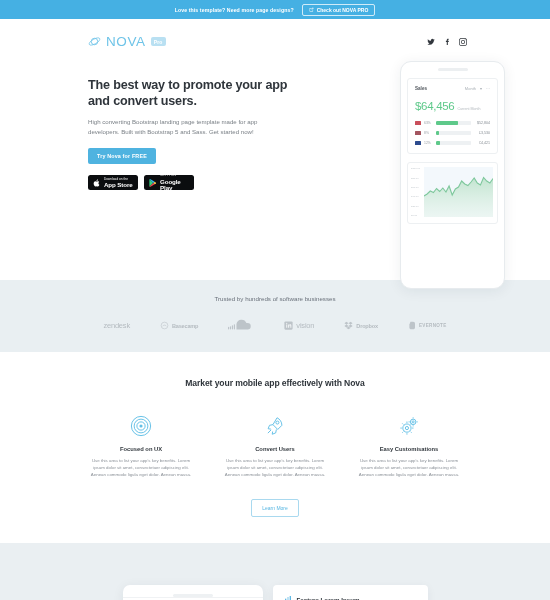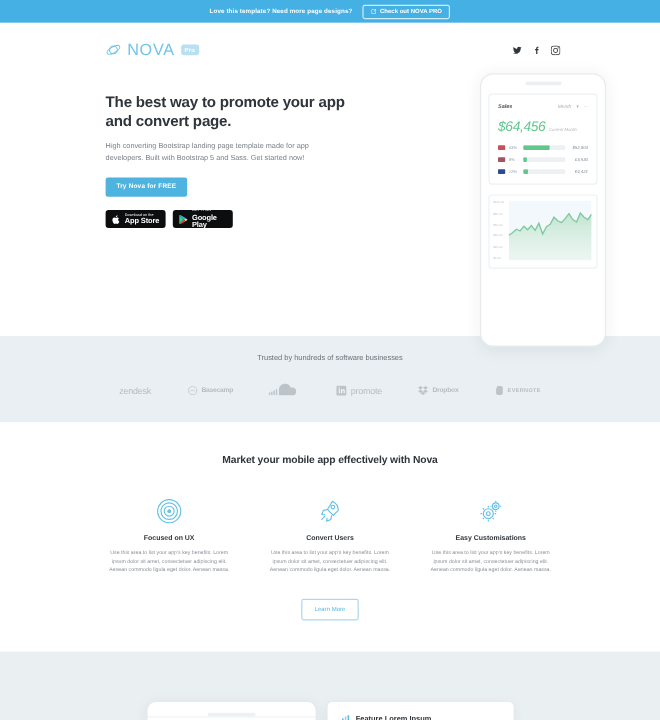--- a/index.html
+++ b/index.html
@@ -70,21 +70,21 @@
     position:absolute; right:45px; top:-3px; width:105px; height:228px;
     background:#fff; border:1px solid #e7ebee; border-radius:11px;
     box-shadow:0 2px 14px rgba(20,40,60,.07); overflow:hidden;
   }
   .phone-notch {
     width:30px; height:2.5px; background:#eceff1; border-radius:2px;
     margin:6px auto 0;
   }
   .phone-card {
     margin:7px 6px 0; border:1px solid #edf0f2; border-radius:3px;
-    background:#fff; padding:7px 7px 8px;font-style:italic;
+    background:#fff; padding:7px 7px 8px;
   }
   .pc-head { display:flex; align-items:center; justify-content:space-between; }
   .pc-title { font-size:4.6px; color:#51575d; font-weight:bold; }
   .pc-ctrls { display:flex; align-items:center; gap:4px; }
   .pc-ctrls span { font-size:4px; color:#a9b0b6; }
   .pc-amount { margin-top:9px; display:flex; align-items:baseline; gap:3px; }
   .pc-amount .val { font-size:11.5px; color:#5ec98a; font-weight:400; letter-spacing:-.3px; }
   .pc-amount .sub { font-size:3.6px; color:#b2b8bd; }
   .pc-rows { margin-top:9px; display:flex; flex-direction:column; gap:5.5px; }
   .pc-row { display:flex; align-items:center; gap:3px; }
@@ -198,21 +198,21 @@
       </svg>
     <svg viewBox="0 0 24 24">
         <path d="M12 2.2c3.2 0 3.6 0 4.9.1 1.2 0 1.8.3 2.2.4.6.2 1 .5 1.4.9.4.4.7.8.9 1.4.2.4.4 1 .4 2.2.1 1.3.1 1.7.1 4.9s0 3.6-.1 4.9c0 1.2-.3 1.8-.4 2.2-.2.6-.5 1-.9 1.4-.4.4-.8.7-1.4.9-.4.2-1 .4-2.2.4-1.3.1-1.7.1-4.9.1s-3.6 0-4.9-.1c-1.2 0-1.8-.3-2.2-.4-.6-.2-1-.5-1.4-.9-.4-.4-.7-.8-.9-1.4-.2-.4-.4-1-.4-2.2-.1-1.3-.1-1.7-.1-4.9s0-3.6.1-4.9c0-1.2.3-1.8.4-2.2.2-.6.5-1 .9-1.4.4-.4.8-.7 1.4-.9.4-.2 1-.4 2.2-.4 1.3-.1 1.7-.1 4.9-.1M12 0C8.7 0 8.3 0 7 .1 5.7.1 4.8.4 4.1.7c-.8.3-1.4.7-2 1.4-.7.6-1.1 1.2-1.4 2C.4 4.8.1 5.7.1 7 0 8.3 0 8.7 0 12s0 3.7.1 5c0 1.3.3 2.2.6 2.9.3.8.7 1.4 1.4 2 .6.7 1.2 1.1 2 1.4.7.3 1.6.6 2.9.6 1.3.1 1.7.1 5 .1s3.7 0 5-.1c1.3 0 2.2-.3 2.9-.6.8-.3 1.4-.7 2-1.4.7-.6 1.1-1.2 1.4-2 .3-.7.6-1.6.6-2.9.1-1.3.1-1.7.1-5s0-3.7-.1-5c0-1.3-.3-2.2-.6-2.9-.3-.8-.7-1.4-1.4-2-.6-.7-1.2-1.1-2-1.4-.7-.3-1.6-.6-2.9-.6C15.7 0 15.3 0 12 0z"></path>
         <path d="M12 5.8a6.2 6.2 0 1 0 0 12.4 6.2 6.2 0 0 0 0-12.4zm0 10.2a4 4 0 1 1 0-8 4 4 0 0 1 0 8z"></path>
         <circle cx="18.4" cy="5.6" r="1.4"></circle>
       </svg>
   </div>
 </div>
 
 <div class="hero">
-  <h1>The best way to promote your app and convert page.</h1>
+  <h1>The best way to promote your app and convert users.</h1>
   <p>High converting Bootstrap landing page template made for app developers. Built with Bootstrap 5 and Sass. Get started now!</p>
   <button class="btn-primary">Try Nova for FREE</button>
 
   <div class="store-badges">
     <div class="store-badge">
       <svg class="glyph" viewBox="0 0 24 24">
         <path d="M17.1 12.6c0-2.3 1.9-3.4 2-3.5-1.1-1.6-2.8-1.8-3.4-1.8-1.4-.1-2.8.8-3.5.8-.7 0-1.9-.8-3.1-.8-1.6 0-3.1.9-3.9 2.4-1.7 2.9-.4 7.2 1.2 9.5.8 1.1 1.7 2.4 3 2.4 1.2 0 1.6-.8 3.1-.8s1.9.8 3.1.7c1.3 0 2.1-1.1 2.9-2.3.9-1.3 1.3-2.6 1.3-2.7 0 0-2.5-1-2.7-3.9zM14.9 5.3c.6-.8 1.1-1.9 1-3-1 0-2.2.6-2.9 1.5-.6.7-1.2 1.9-1 3 1.1.1 2.2-.6 2.9-1.5z" fill="#fff"></path>
       </svg>
       <span class="lines">
         <span class="l1">Download on the</span>
@@ -325,21 +325,21 @@
         <rect x="0" y="12" width="1.8" height="4" rx=".9" fill="#9aa1a8"></rect>
       </svg>
     </div>
     <div class="logo">
       <svg width="9" height="9" viewBox="0 0 24 24">
         <rect x="1" y="1" width="22" height="22" rx="3" fill="#9aa1a8"></rect>
         <rect x="6" y="9" width="2.6" height="9" fill="#fff"></rect>
         <circle cx="7.3" cy="6.3" r="1.6" fill="#fff"></circle>
         <path d="M11 9h2.5v1.4c.6-1 1.6-1.6 2.9-1.6 2 0 3.1 1.3 3.1 3.4V18H16.9v-5.2c0-1-.5-1.6-1.4-1.6-1 0-1.6.7-1.6 1.8V18H11V9z" fill="#fff"></path>
       </svg>
-      <span class="logo-text">promote</span>
+      <span class="logo-text">vision</span>
     </div>
     <div class="logo">
       <svg width="9" height="9" viewBox="0 0 24 24">
         <path d="M6.5 2L1 5.8l5.5 3.8L12 5.8 6.5 2zM17.5 2L12 5.8l5.5 3.8L23 5.8 17.5 2zM1 13.4l5.5 3.8L12 13.4 6.5 9.6 1 13.4zM17.5 9.6L12 13.4l5.5 3.8 5.5-3.8-5.5-3.8zM6.6 18.4L12 22l5.4-3.6L12 14.8l-5.4 3.6z" fill="#9aa1a8"></path>
       </svg>
       <span class="logo-text small">Dropbox</span>
     </div>
     <div class="logo">
       <svg width="8" height="9" viewBox="0 0 20 24">
         <path d="M6 2h7c3 0 5 2 5 5v10c0 3-2 5-5 5H8c-3 0-5-2-5-5V9l3-7z" fill="#9aa1a8"></path>

